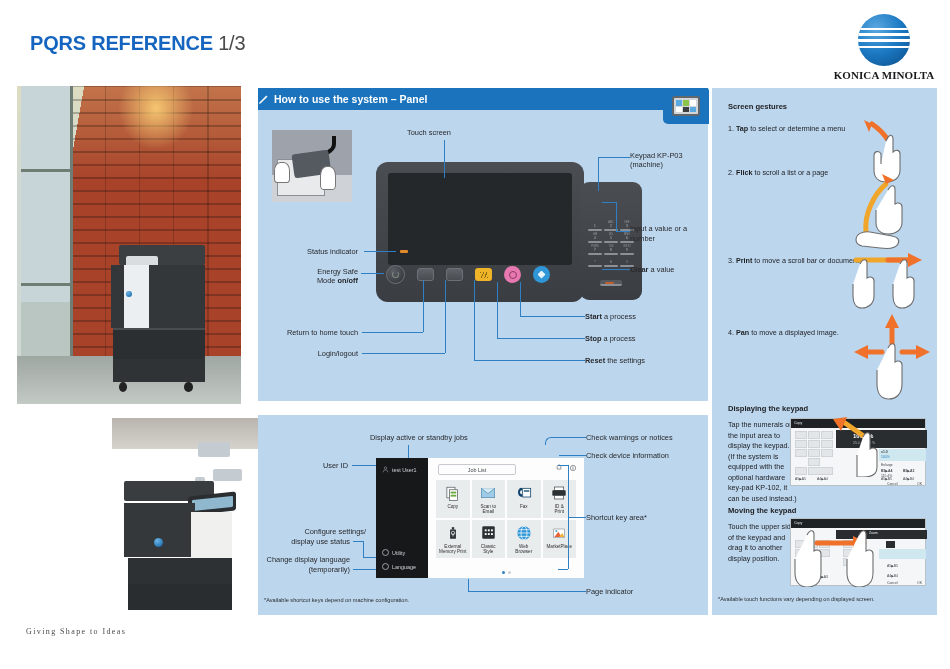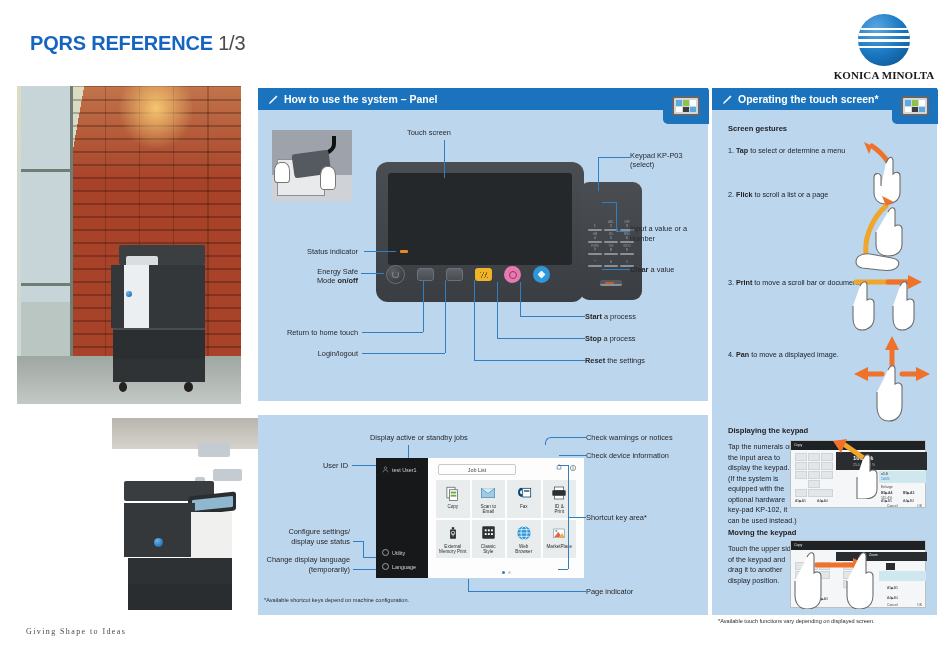--- a/index.html
+++ b/index.html
@@ -69,21 +69,21 @@
   .mfp-b .mid { position:absolute; left:0; top:17%; width:62%; height:42%; background:#35383b; }
   .mfp-b .wh { position:absolute; left:58%; top:24%; width:36%; height:48%; background:#f0f0ee; }
   .mfp-b .low { position:absolute; left:4%; top:60%; width:90%; height:20%; background:#2e3133; }
   .mfp-b .ped { position:absolute; left:4%; top:80%; width:90%; height:20%; background:#2a2d2f; }
   .km-mark { position:absolute; width:9px; height:9px; border-radius:50%;
     background:radial-gradient(circle at 35% 30%, #6bb6e8, #0d5a9c); }
 
   
   .panel { position: absolute; background: #bcd6ee; }
   .panel-hd { position: relative; height: 22px; background: #1a73bc; color: #ffffff;
-    font-size: 10.5px; font-weight: bold; display: flex; align-items: center; padding-left: 10px; }
+    font-size: 10.5px; font-weight: bold; display: flex; align-items: center; }
   .pen-icon { width: 11px; height: 11px; margin-right: 5px; flex: none; }
   .hd-badge { position: absolute; right: -1px; top: 0; width: 46px; height: 36px;
     background: #1a73bc; border-bottom-left-radius: 5px; border-top-right-radius: 3px;
     display: flex; align-items: center; justify-content: center; }
   .mini-screen { width: 28px; height: 20px; background: #d3d7da; border: 2px solid #61676b;
     border-radius: 3px; padding: 2px; display: grid; grid-template-columns: repeat(3, 1fr);
     grid-template-rows: repeat(2, 1fr); gap: 1px; }
   .mini-screen span { display: block; }
 
   
@@ -367,21 +367,21 @@
           </div>
         <div class="btn-rnd btn-start">
             <i></i>
           </div>
       </div>
 
       <div class="co" style="left:149px;top:18px;">Touch screen</div>
       <div class="ln v" style="left:186px;top:30px;height:38px;"></div>
 
       <div class="co" style="left:372px;top:41px;">Keypad KP-P03</div>
-      <div class="co" style="left:372px;top:50px;">(select)</div>
+      <div class="co" style="left:372px;top:50px;">(machine)</div>
       <div class="ln h" style="left:340px;top:47px;width:32px;"></div>
       <div class="ln v" style="left:340px;top:47px;height:34px;"></div>
 
       <div class="co" style="left:372px;top:114px;">Input a value or a</div>
       <div class="co" style="left:372px;top:124px;">number</div>
       <div class="ln h" style="left:358px;top:121px;width:14px;"></div>
       <div class="ln v" style="left:358px;top:92px;height:29px;"></div>
       <div class="ln h" style="left:344px;top:92px;width:14px;"></div>
 
       <div class="co" style="left:372px;top:155px;">
@@ -577,55 +577,39 @@
 
       <div class="co r" style="left:18px;top:46px;width:72px;">User ID</div>
       <div class="ln h" style="left:94px;top:50px;width:24px;"></div>
 
       <div class="co" style="left:328px;top:98px;">Shortcut key area*</div>
       <div class="ln h" style="left:310px;top:102px;width:18px;"></div>
       <div class="ln v" style="left:310px;top:50px;height:104px;"></div>
       <div class="ln h" style="left:300px;top:50px;width:10px;"></div>
       <div class="ln h" style="left:300px;top:154px;width:10px;"></div>
 
-      <div class="co r" style="left:8px;top:112px;width:84px;">Configure settings/</div>
+      <div class="co r" style="left:24px;top:112px;width:84px;">Configure settings/</div>
       <div class="co r" style="left:8px;top:122px;width:84px;">display use status</div>
       <div class="ln h" style="left:95px;top:126px;width:10px;"></div>
       <div class="ln v" style="left:105px;top:126px;height:16px;"></div>
       <div class="ln h" style="left:105px;top:142px;width:13px;"></div>
 
       <div class="co r" style="left:6px;top:140px;width:86px;">Change display language</div>
       <div class="co r" style="left:6px;top:150px;width:86px;">(temporarily)</div>
       <div class="ln h" style="left:95px;top:154px;width:23px;"></div>
 
       <div class="co" style="left:328px;top:172px;">Page indicator</div>
       <div class="ln h" style="left:210px;top:176px;width:118px;"></div>
       <div class="ln v" style="left:210px;top:164px;height:12px;"></div>
 
       <div class="note" style="left:6px;top:182px;">*Available shortcut keys depend on machine configuration.</div>
     </div>
   </div>
 
   <div class="panel" id="panel-ops">
-    <div class="panel-hd">
-      <svg class="pen-icon" viewBox="0 0 12 12">
-        <path d="M1 11 L3 10.2 L10.3 2.9 L9.1 1.7 L1.8 9 Z" fill="#ffffff"></path>
-      </svg>
-      <span>Operating the touch screen*</span>
-      <div class="hd-badge">
-        <div class="mini-screen">
-          <span style="background:#5aa9e0"></span>
-            <span style="background:#8cc34a"></span>
-            <span style="background:#ffffff"></span>
-          <span style="background:#ffffff"></span>
-            <span style="background:#3b3f42"></span>
-            <span style="background:#5aa9e0"></span>
-        </div>
-      </div>
-    </div>
 
     <div class="pbody">
 
       <div class="sec-ttl" style="position:absolute;left:16px;top:14px;">Screen gestures</div>
 
       <div class="g-item" style="left:16px;top:36px;">
         <span>1.</span>
         <b>Tap</b><span> to select or determine a menu</span>
       </div>
       <svg class="hand-svg" style="left:136px;top:28px;" width="70" height="70" viewBox="0 0 70 70">

